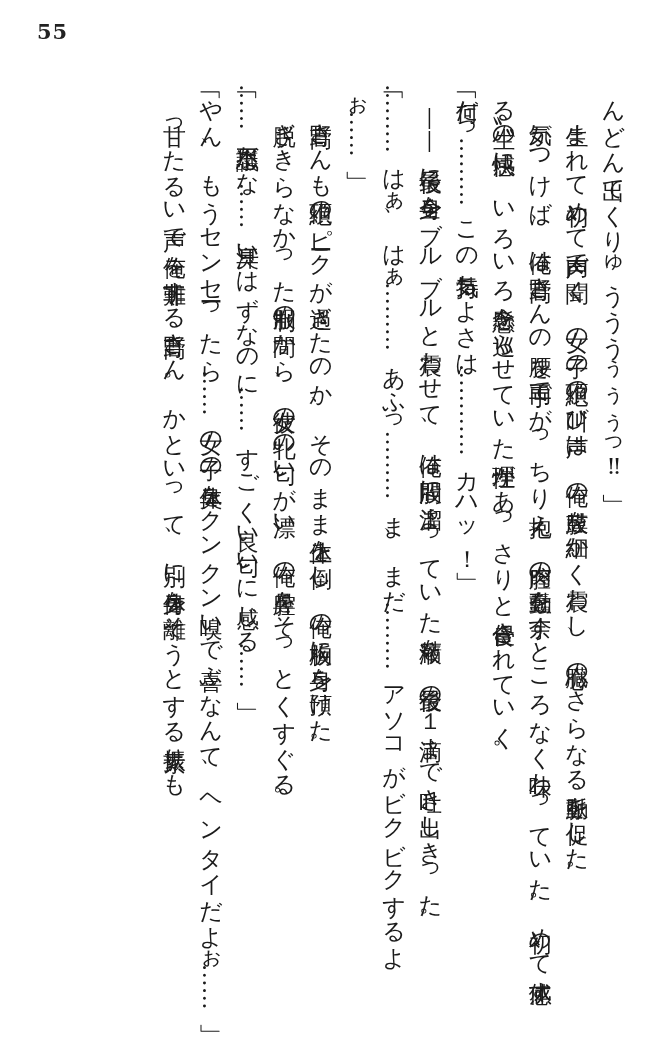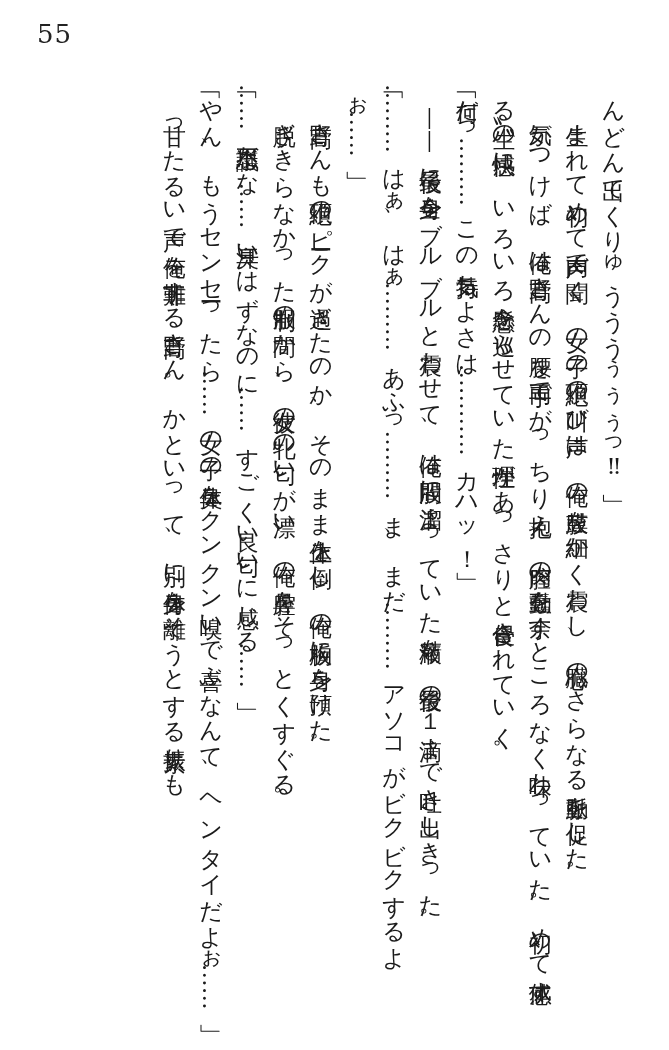--- a/index.html
+++ b/index.html
@@ -13,23 +13,24 @@
   .page {
     position: relative;
     width: 669px;
     height: 1050px;
     background: #ffffff;
   }
   .page-number {
     position: absolute;
     top: 19px;
     left: 37px;
-    font-size: 26px;
+    font-size: 21px;
     letter-spacing: 1px;
     color: #222222;
+    font-weight: bold;
   }
   .text-block {
     position: absolute;
     top: 84px;
     right: 37px;
     height: 927px;
     writing-mode: vertical-rl;
     font-size: 23px;
     line-height: 36.6px;
     color: #1b1b1b;

